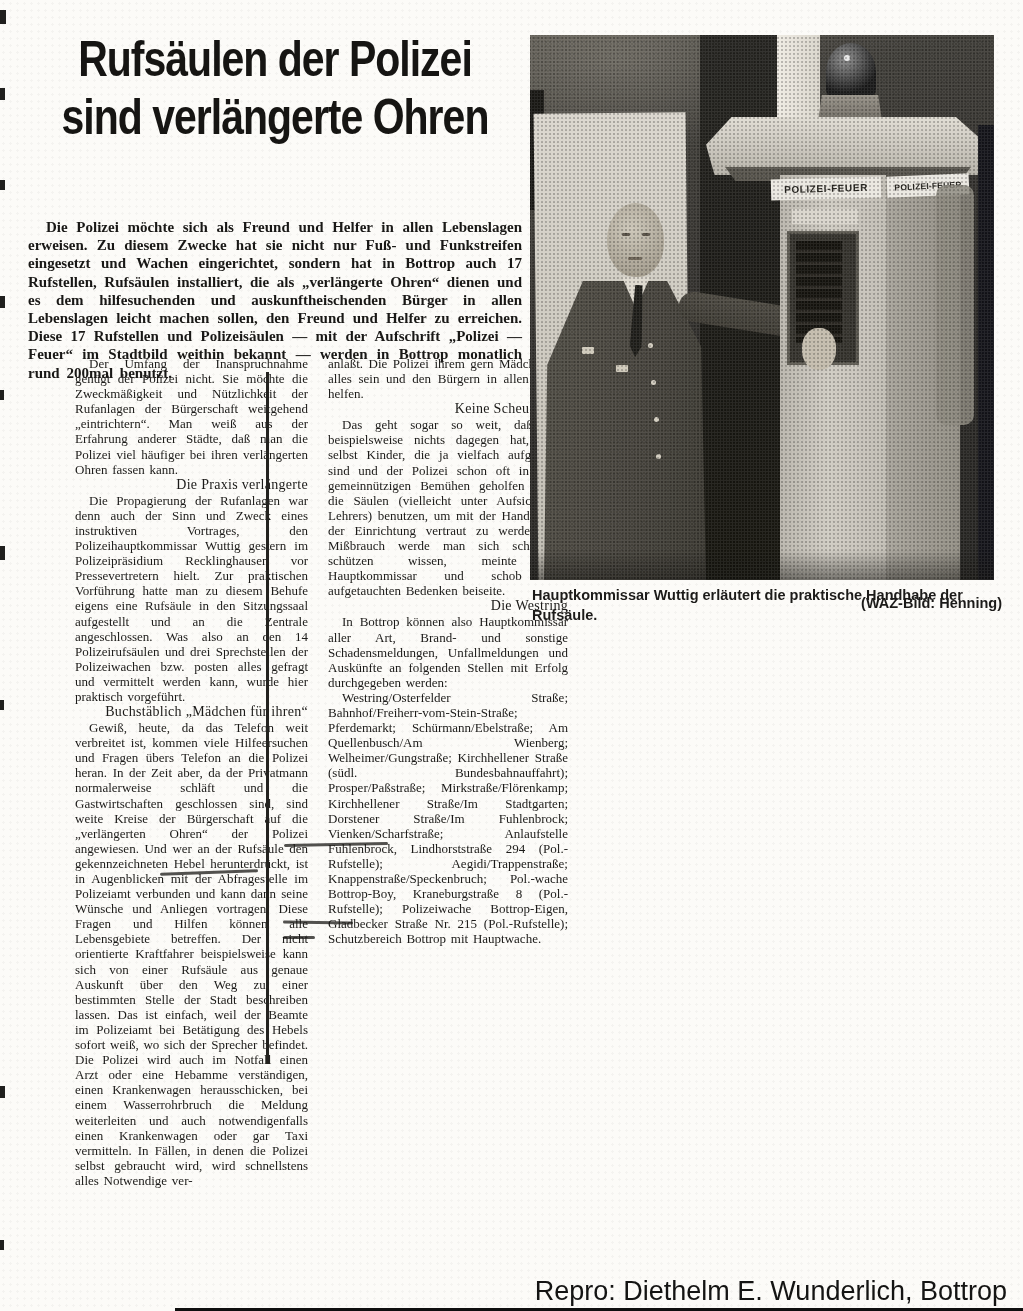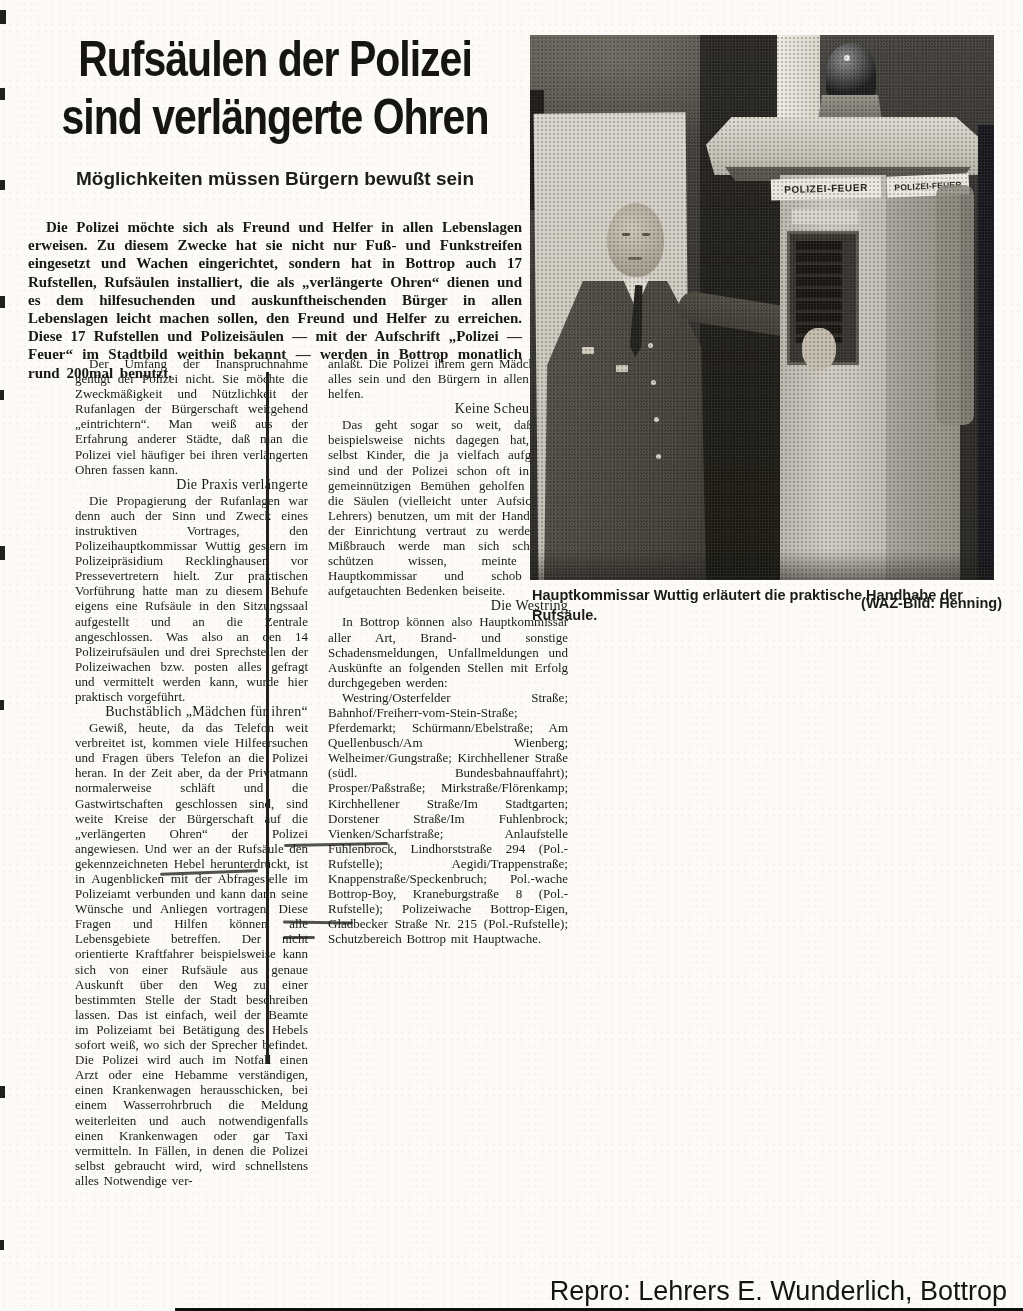--- a/index.html
+++ b/index.html
@@ -118,21 +118,20 @@
 </head>
 <body>
 
 <div class="page">
 
   <div class="head-block">
     <h1 class="headline">
       <span>Rufsäulen der Polizei</span><br>
       <span>sind verlängerte Ohren</span>
     </h1>
-    <h2 class="subheadline">Möglichkeiten müssen Bürgern bewußt sein</h2>
   </div>
 
   <p class="lead">Die Polizei möchte sich als Freund und Helfer in allen Lebenslagen erweisen. Zu diesem Zwecke hat sie nicht nur Fuß- und Funkstreifen eingesetzt und Wachen eingerichtet, sondern hat in Bottrop auch 17 Rufstellen, Rufsäulen installiert, die als „verlängerte Ohren“ dienen und es dem hilfesuchenden und auskunftheischenden Bürger in allen Lebenslagen leicht machen sollen, den Freund und Helfer zu erreichen. Diese 17 Rufstellen und Polizeisäulen — mit der Aufschrift „Polizei — Feuer“ im Stadtbild weithin bekannt — werden in Bottrop monatlich rund 200mal benutzt.</p>
 
   <div class="col col-left">
       <p class="col-para">Der Umfang der Inanspruchnahme genügt der Polizei nicht. Sie möchte die Zweckmäßigkeit und Nützlichkeit der Rufanlagen der Bürgerschaft weitgehend „eintrichtern“. Man weiß aus der Erfahrung anderer Städte, daß man die Polizei viel häufiger bei ihren verlängerten Ohren fassen kann.</p>
       <h3 class="col-head">Die Praxis verlängerte</h3>
       <p class="col-para">Die Propagierung der Rufanlagen war denn auch der Sinn und Zweck eines instruktiven Vortrages, den Polizeihauptkommissar Wuttig gestern im Polizeipräsidium Recklinghausen vor Pressevertretern hielt. Zur praktischen Vorführung hatte man zu diesem Behufe eigens eine Rufsäule in den Sitzungssaal aufgestellt und an die Zentrale angeschlossen. Was also an den 14 Polizeirufsäulen und drei Sprechstellen der Polizeiwachen bzw. posten alles gefragt und vermittelt werden kann, wurde hier praktisch vorgeführt.</p>
       <h3 class="col-head">Buchstäblich „Mädchen für ihren“</h3>
       <p class="col-para">Gewiß, heute, da das Telefon weit verbreitet ist, kommen viele Hilfeersuchen und Fragen übers Telefon an die Polizei heran. In der Zeit aber, da der Privatmann normalerweise schläft und die Gastwirtschaften geschlossen sind, sind weite Kreise der Bürgerschaft auf die „verlängerten Ohren“ der Polizei angewiesen. Und wer an der Rufsäule den gekennzeichneten Hebel herunterdrückt, ist in Augenblicken mit der Abfragestelle im Polizeiamt verbunden und kann dann seine Wünsche und Anliegen vortragen. Diese Fragen und Hilfen können alle Lebensgebiete betreffen. Der nicht orientierte Kraftfahrer beispielsweise kann sich von einer Rufsäule aus genaue Auskunft über den Weg zu einer bestimmten Stelle der Stadt beschreiben lassen. Das ist einfach, weil der Beamte im Polizeiamt bei Betätigung des Hebels sofort weiß, wo sich der Sprecher befindet. Die Polizei wird auch im Notfall einen Arzt oder eine Hebamme verständigen, einen Krankenwagen herausschicken, bei einem Wasserrohrbruch die Meldung weiterleiten und auch notwendigenfalls einen Krankenwagen oder gar Taxi vermitteln. In Fällen, in denen die Polizei selbst gebraucht wird, wird schnellstens alles Notwendige ver-</p>
@@ -201,16 +200,16 @@
   <div class="edge-mark" style="top:10px;width:6px;height:14px;"></div>
   <div class="edge-mark" style="top:88px;width:5px;height:12px;"></div>
   <div class="edge-mark" style="top:180px;width:5px;height:10px;"></div>
   <div class="edge-mark" style="top:296px;width:5px;height:12px;"></div>
   <div class="edge-mark" style="top:390px;width:4px;height:10px;"></div>
   <div class="edge-mark" style="top:546px;width:5px;height:14px;"></div>
   <div class="edge-mark" style="top:700px;width:4px;height:10px;"></div>
   <div class="edge-mark" style="top:1086px;width:5px;height:12px;"></div>
   <div class="edge-mark" style="top:1240px;width:4px;height:10px;"></div>
 
-  <div class="footer-right">Repro: Lehrers E. Wunderlich, Bottrop</div>
+  <div class="footer-right">Repro: Diethelm E. Wunderlich, Bottrop</div>
   <div class="bottom-rule"></div>
 
 </div>
 
 </body></html>

